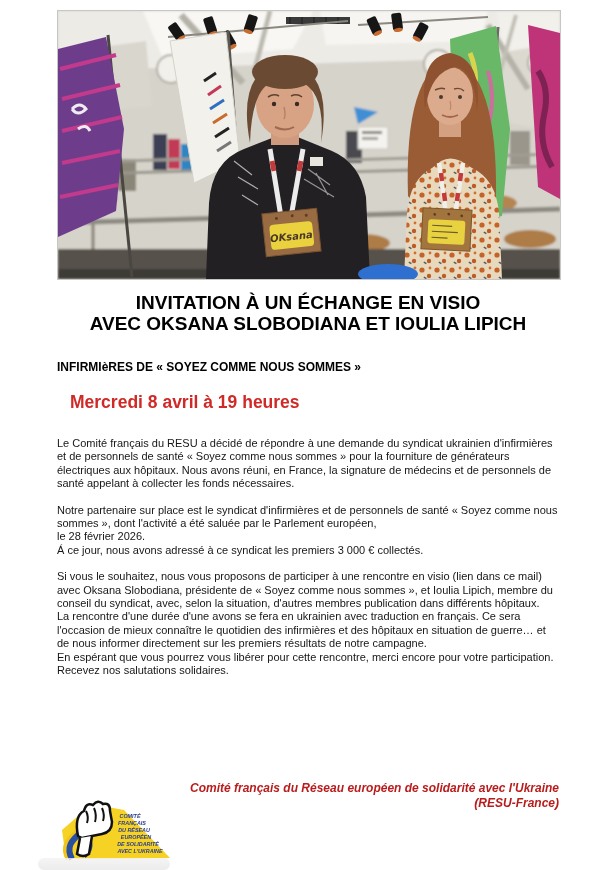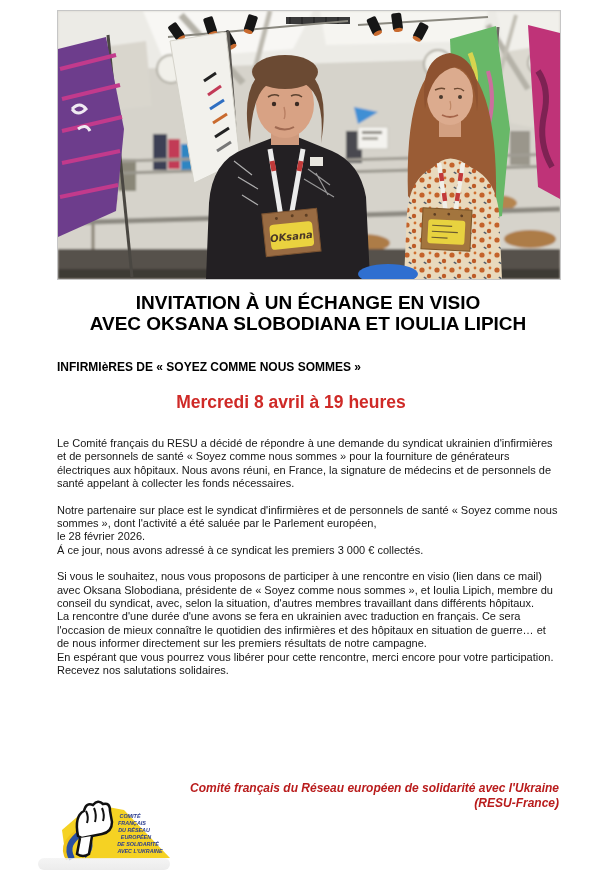--- a/index.html
+++ b/index.html
@@ -9,21 +9,21 @@
   }
   .photo-frame{
     position:absolute;left:57px;top:10px;width:502px;height:268px;
     border:1px solid #c6c6c6;box-sizing:content-box;overflow:hidden;background:#d6d3cb;
   }
   .photo-frame svg{display:block;width:502px;height:268px;}
   .title-block{position:absolute;left:57px;top:292px;width:502px;text-align:center;}
   .title-line{font-size:19px;font-weight:bold;line-height:21px;color:#000;}
   .subtitle{position:absolute;left:57px;top:360px;width:502px;text-align:left;
     font-size:12px;font-weight:bold;color:#000;}
-  .date-heading{position:absolute;left:40px;top:392px;width:502px;text-align:center;
+  .date-heading{position:absolute;left:70px;top:392px;width:502px;text-align:left;
     font-size:17.5px;font-weight:bold;color:#cf2a27;}
   .body-text{position:absolute;left:57px;top:437px;width:502px;
     font-size:11px;line-height:13.4px;color:#161616;}
   .para{margin:0 0 13px 0;}
   .para:last-child{margin-bottom:0;}
   .signature{position:absolute;left:57px;top:781px;width:502px;text-align:right;
     font-size:12px;font-weight:bold;font-style:italic;line-height:15px;color:#b91c1c;}
   .logo{position:absolute;left:50px;top:796px;width:126px;height:70px;}
   .scroll-artifact{position:absolute;left:38px;top:858px;width:132px;height:12px;
     background:linear-gradient(#f2f2f2,#e7e7e7);border-radius:6px;opacity:.8;}
@@ -234,21 +234,21 @@
   <div class="body-text">
     <div class="para">
       <div>Le Comité français du RESU a décidé de répondre à une demande du syndicat ukrainien d'infirmières et de personnels de santé « Soyez comme nous sommes » pour la fourniture de générateurs électriques aux hôpitaux. Nous avons réuni, en France, la signature de médecins et de personnels de santé appelant à collecter les fonds nécessaires.</div>
     </div>
     <div class="para">
       <div>Notre partenaire sur place est le syndicat d'infirmières et de personnels de santé « Soyez comme nous sommes », dont l'activité a été saluée par le Parlement européen,</div>
       <div>le 28 février 2026.</div>
       <div>Á ce jour, nous avons adressé à ce syndicat les premiers 3 000 € collectés.</div>
     </div>
     <div class="para">
-      <div>Si vous le souhaitez, nous vous proposons de participer à une rencontre en visio (lien dans ce mail) avec Oksana Slobodiana, présidente de « Soyez comme nous sommes », et Ioulia Lipich, membre du conseil du syndicat, avec, selon la situation, d'autres membres travaillant dans différents hôpitaux.</div>
+      <div>Si vous le souhaitez, nous vous proposons de participer à une rencontre en visio (lien dans ce mail) avec Oksana Slobodiana, présidente de « Soyez comme nous sommes », et Ioulia Lipich, membre du conseil du syndicat, avec, selon la situation, d'autres membres publication dans différents hôpitaux.</div>
       <div>La rencontre d'une durée d'une avons se fera en ukrainien avec traduction en français. Ce sera l'occasion de mieux connaître le quotidien des infirmières et des hôpitaux en situation de guerre… et de nous informer directement sur les premiers résultats de notre campagne.</div>
       <div>En espérant que vous pourrez vous libérer pour cette rencontre, merci encore pour votre participation.</div>
       <div>Recevez nos salutations solidaires.</div>
     </div>
   </div>
 
   <div class="signature">
     <div>Comité français du Réseau européen de solidarité avec l'Ukraine</div>
     <div>(RESU-France)</div>
   </div>

